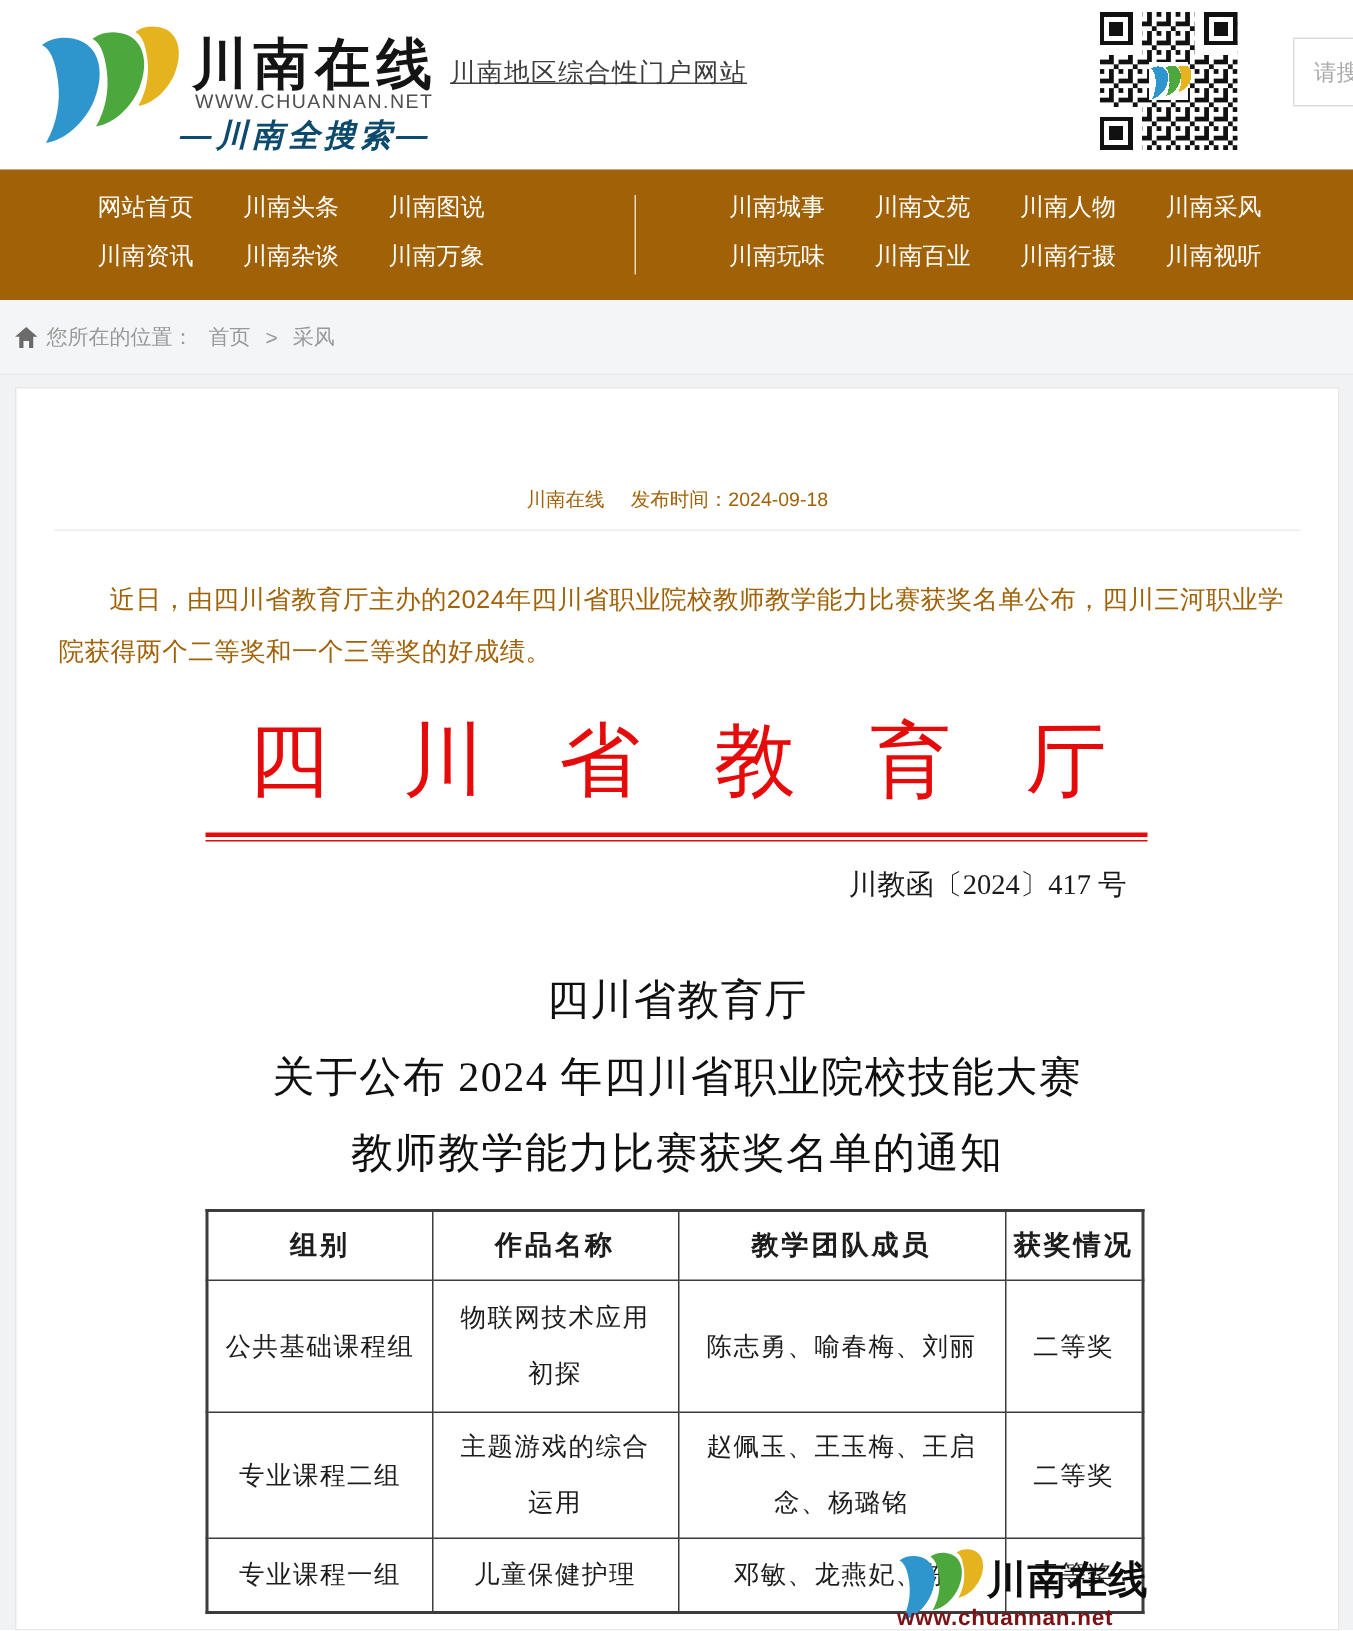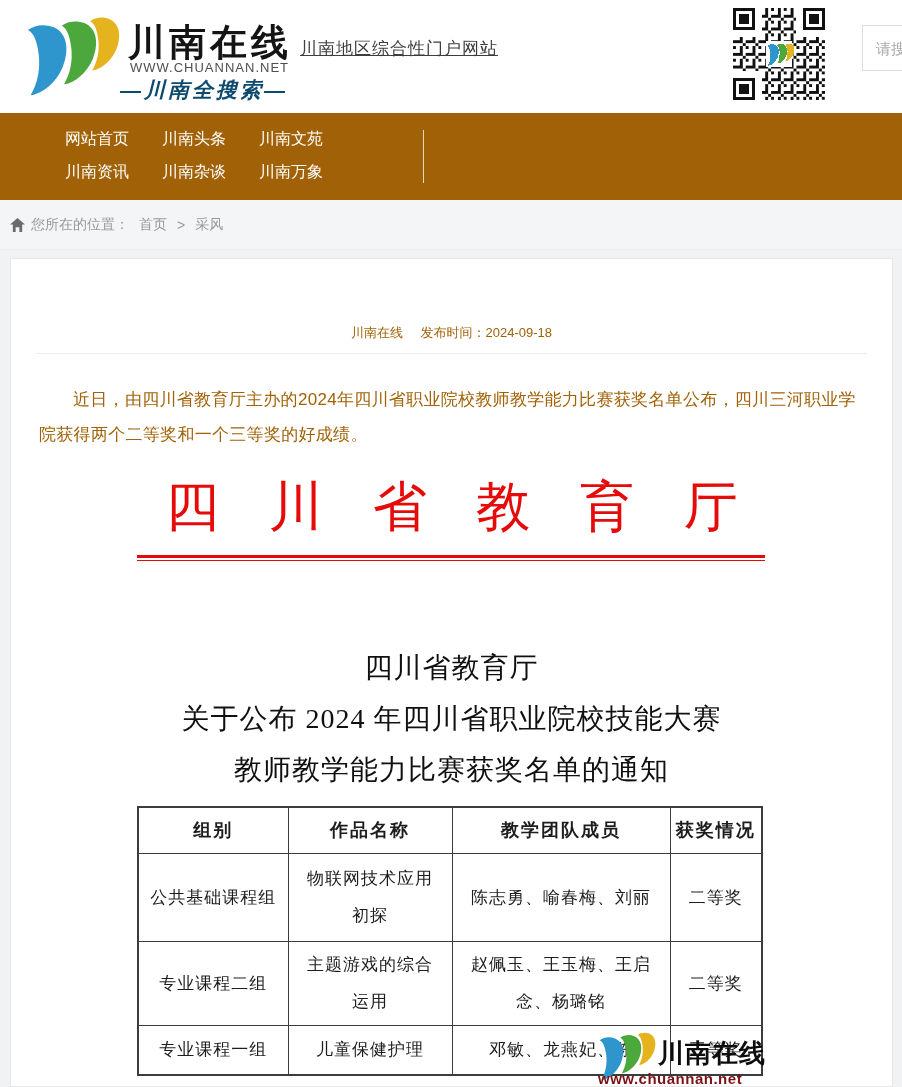--- a/index.html
+++ b/index.html
@@ -131,26 +131,36 @@
       <path d="M18.3 11.3 c1 .4 1.3 1.8 .8 3.2 c-.5 1.2 -1.5 2.1 -2.5 2.3 c.5 -1 .7 -2.1 .6 -3.3 c-.1 -1.1 -.4 -1.7 -.8 -1.9 c.5 -.4 1.2 -.4 1.9 -.3 Z" fill="#e5b31e"></path>
     </svg>
 
     <input class="search-input" type="text" placeholder="请搜索" style="">
   </div>
 
   <div class="navbar">
     <div class="nav-group nav-left">
       <span class="nav-item">网站首页</span>
       <span class="nav-item">川南头条</span>
-      <span class="nav-item">川南文苑</span>
+      <span class="nav-item">川南图说</span>
       <span class="nav-item">川南资讯</span>
       <span class="nav-item">川南杂谈</span>
       <span class="nav-item">川南万象</span>
     </div>
     <div class="nav-divider"></div>
+    <div class="nav-group nav-right">
+      <span class="nav-item">川南城事</span>
+      <span class="nav-item">川南文苑</span>
+      <span class="nav-item">川南人物</span>
+      <span class="nav-item">川南采风</span>
+      <span class="nav-item">川南玩味</span>
+      <span class="nav-item">川南百业</span>
+      <span class="nav-item">川南行摄</span>
+      <span class="nav-item">川南视听</span>
+    </div>
   </div>
 
   <div class="crumbbar">
     <span class="home-icon">
       <svg width="15" height="14" viewBox="0 0 16 15">
           <path d="M8 0 L16 7 H13 V15 H10 V10 H6 V15 H3 V7 H0 Z" fill="#6b6b6b"></path>
         </svg>
     </span>
     <span class="crumb-label">您所在的位置：</span>
     <span class="crumb-link">首页</span>
@@ -164,20 +174,21 @@
       <span class="meta-publish">发布时间：2024-09-18</span>
     </div>
     <div class="article-divider"></div>
     <p class="article-body">近日，由四川省教育厅主办的2024年四川省职业院校教师教学能力比赛获奖名单公布，四川三河职业学院获得两个二等奖和一个三等奖的好成绩。</p>
 
     <div class="letterhead doc-serif">四川省教育厅</div>
     <div class="red-rule">
       <div class="rule-thick"></div>
       <div class="rule-thin"></div>
     </div>
+    <div class="ref-number doc-serif">川教函〔2024〕417 号</div>
     <div class="doc-title doc-serif">
       <div>四川省教育厅</div>
       <div>关于公布 2024 年四川省职业院校技能大赛</div>
       <div>教师教学能力比赛获奖名单的通知</div>
     </div>
 
     <table class="award-table">
       <colgroup>
           <col style="width:150px">
           <col style="width:164px">

